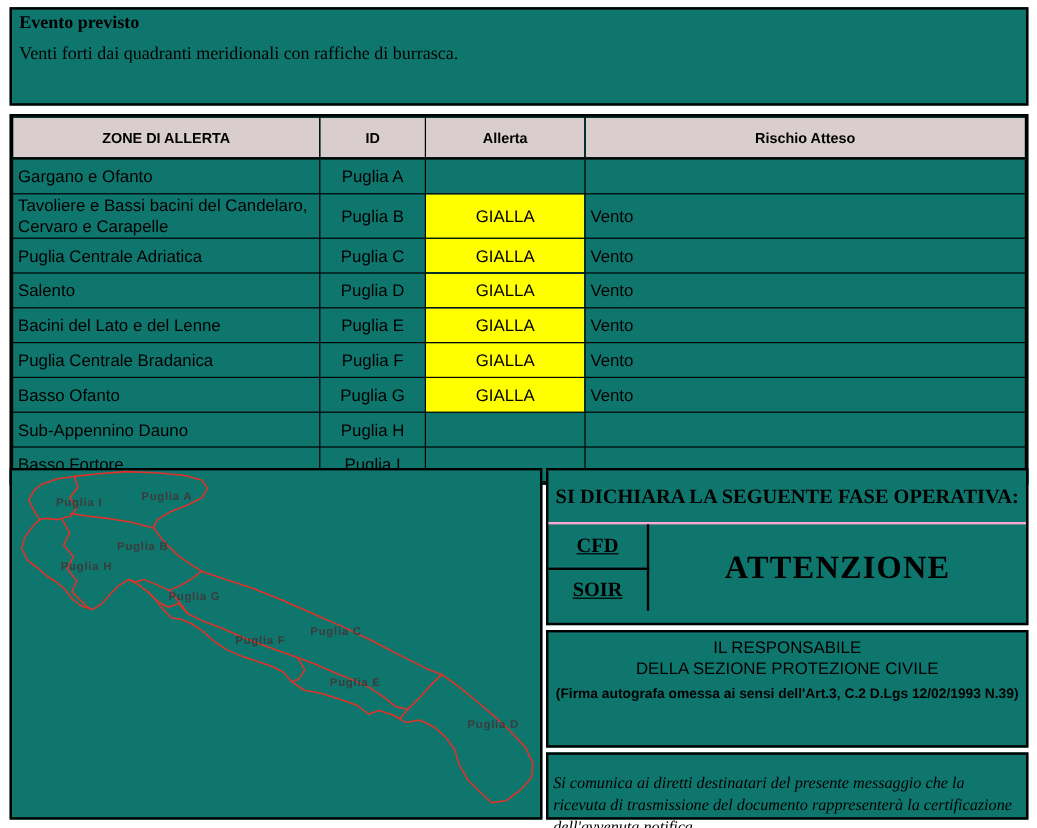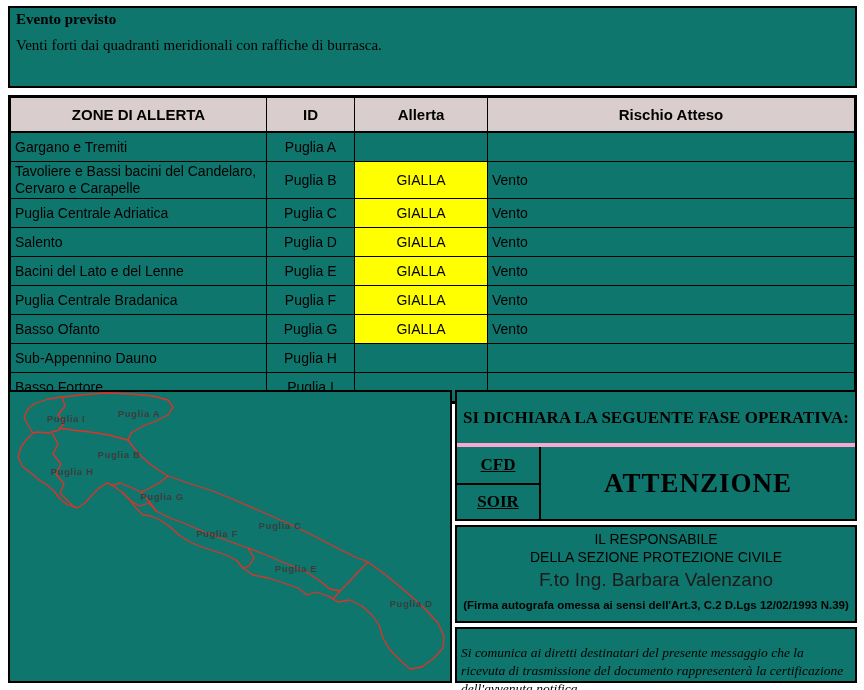--- a/index.html
+++ b/index.html
@@ -8,37 +8,37 @@
 
   
   #event-box{left:8px;top:6px;width:849px;height:82px;padding:3px 6px;}
   #event-title{font-weight:bold;font-size:15px;}
   #event-desc{font-size:15px;margin-top:9px;}
 
   
   #alert-table-wrap{left:8px;top:95px;width:849px;}
   table{border-collapse:collapse;width:100%;table-layout:fixed;}
   th,td{border:1px solid #000;font-family:"Liberation Sans",sans-serif;overflow:hidden;}
-  th{background:var(--header-bg,#D9CDCD);font-size:15px;font-weight:bold;height:31px;text-align:center;border-bottom:2px solid #000;}
+  th{background:var(--header-bg,#D9CDCD);font-size:12px;font-weight:bold;height:31px;text-align:center;border-bottom:2px solid #000;}
   td{font-size:14px;height:26px;padding:1px 4px;}
   col.c-zone{width:256px;} col.c-id{width:88px;} col.c-allerta{width:133px;}
   td.zone{text-align:left;line-height:17px;}
   td.id{text-align:center;}
   td.allerta{text-align:center;}
   td.allerta.hl{background:var(--hl,#FFFF00);}
   td.rischio{text-align:left;}
 
   
   #map-box{left:8px;top:390px;width:444px;height:293px;}
   #map-box svg{display:block;width:100%;height:100%;}
   .map-label{font-family:"Liberation Sans",sans-serif;font-weight:bold;font-size:9.5px;fill:#3C3C3C;letter-spacing:.6px;}
 
   
   #fase-box{left:455px;top:390px;width:402px;height:131px;}
-  #fase-title{height:55px;border-bottom:4px solid #f9a8d4;display:flex;align-items:center;padding:0 6px;font-weight:bold;font-size:17px;box-sizing:border-box;}
+  #fase-title{height:45px;border-bottom:2px solid #f9a8d4;display:flex;align-items:center;padding:0 6px;font-weight:bold;font-size:17px;box-sizing:border-box;}
   #fase-grid{display:grid;grid-template-columns:84px 1fr;grid-template-rows:38px 34px;}
   .fase-cell{border-right:2px solid #000;display:flex;align-items:center;justify-content:center;font-weight:bold;font-size:17px;text-decoration:underline;}
   #cfd-cell{border-bottom:2px solid #000;}
   #attenzione-cell{grid-column:2;grid-row:1/3;display:flex;align-items:center;justify-content:center;font-weight:bold;font-size:27px;letter-spacing:1px;border-radius:22px;}
 
   #resp-box{left:455px;top:525px;width:402px;height:98px;text-align:center;font-family:"Liberation Sans",sans-serif;padding-top:3px;}
   #resp-line1,#resp-line2{font-size:14px;line-height:18px;}
   #resp-name{font-size:19px;line-height:24px;margin-top:2px;color:#1a1a1a;}
   #resp-note{font-size:11.5px;font-weight:bold;margin-top:7px;}
 
@@ -63,21 +63,21 @@
     <thead>
       <tr>
         <th>ZONE DI ALLERTA</th>
         <th>ID</th>
         <th>Allerta</th>
         <th>Rischio Atteso</th>
       </tr>
     </thead>
     <tbody id="alert-rows">
         <tr>
-          <td class="zone">Gargano e Tremiti</td>
+          <td class="zone">Gargano e Ofanto</td>
           <td class="id">Puglia A</td>
           <td class="allerta"></td>
           <td class="rischio"></td>
         </tr>
         <tr>
           <td class="zone">Tavoliere e Bassi bacini del Candelaro, Cervaro e Carapelle</td>
           <td class="id">Puglia B</td>
           <td class="allerta hl">GIALLA</td>
           <td class="rischio">Vento</td>
         </tr>
@@ -183,17 +183,16 @@
   <div id="fase-grid">
     <div class="fase-cell" id="cfd-cell">CFD</div>
     <div id="attenzione-cell">ATTENZIONE</div>
     <div class="fase-cell" id="soir-cell">SOIR</div>
   </div>
 </div>
 
 <div class="box" id="resp-box">
   <div id="resp-line1">IL RESPONSABILE</div>
   <div id="resp-line2">DELLA SEZIONE PROTEZIONE CIVILE</div>
-  <div id="resp-name">F.to Ing. Barbara Valenzano</div>
   <div id="resp-note">(Firma autografa omessa ai sensi dell'Art.3, C.2 D.Lgs 12/02/1993 N.39)</div>
 </div>
 
 <div class="box" id="note-box">Si comunica ai diretti destinatari del presente messaggio che la ricevuta di trasmissione del documento rappresenterà la certificazione dell'avvenuta notifica.</div>
 
 </body></html>

